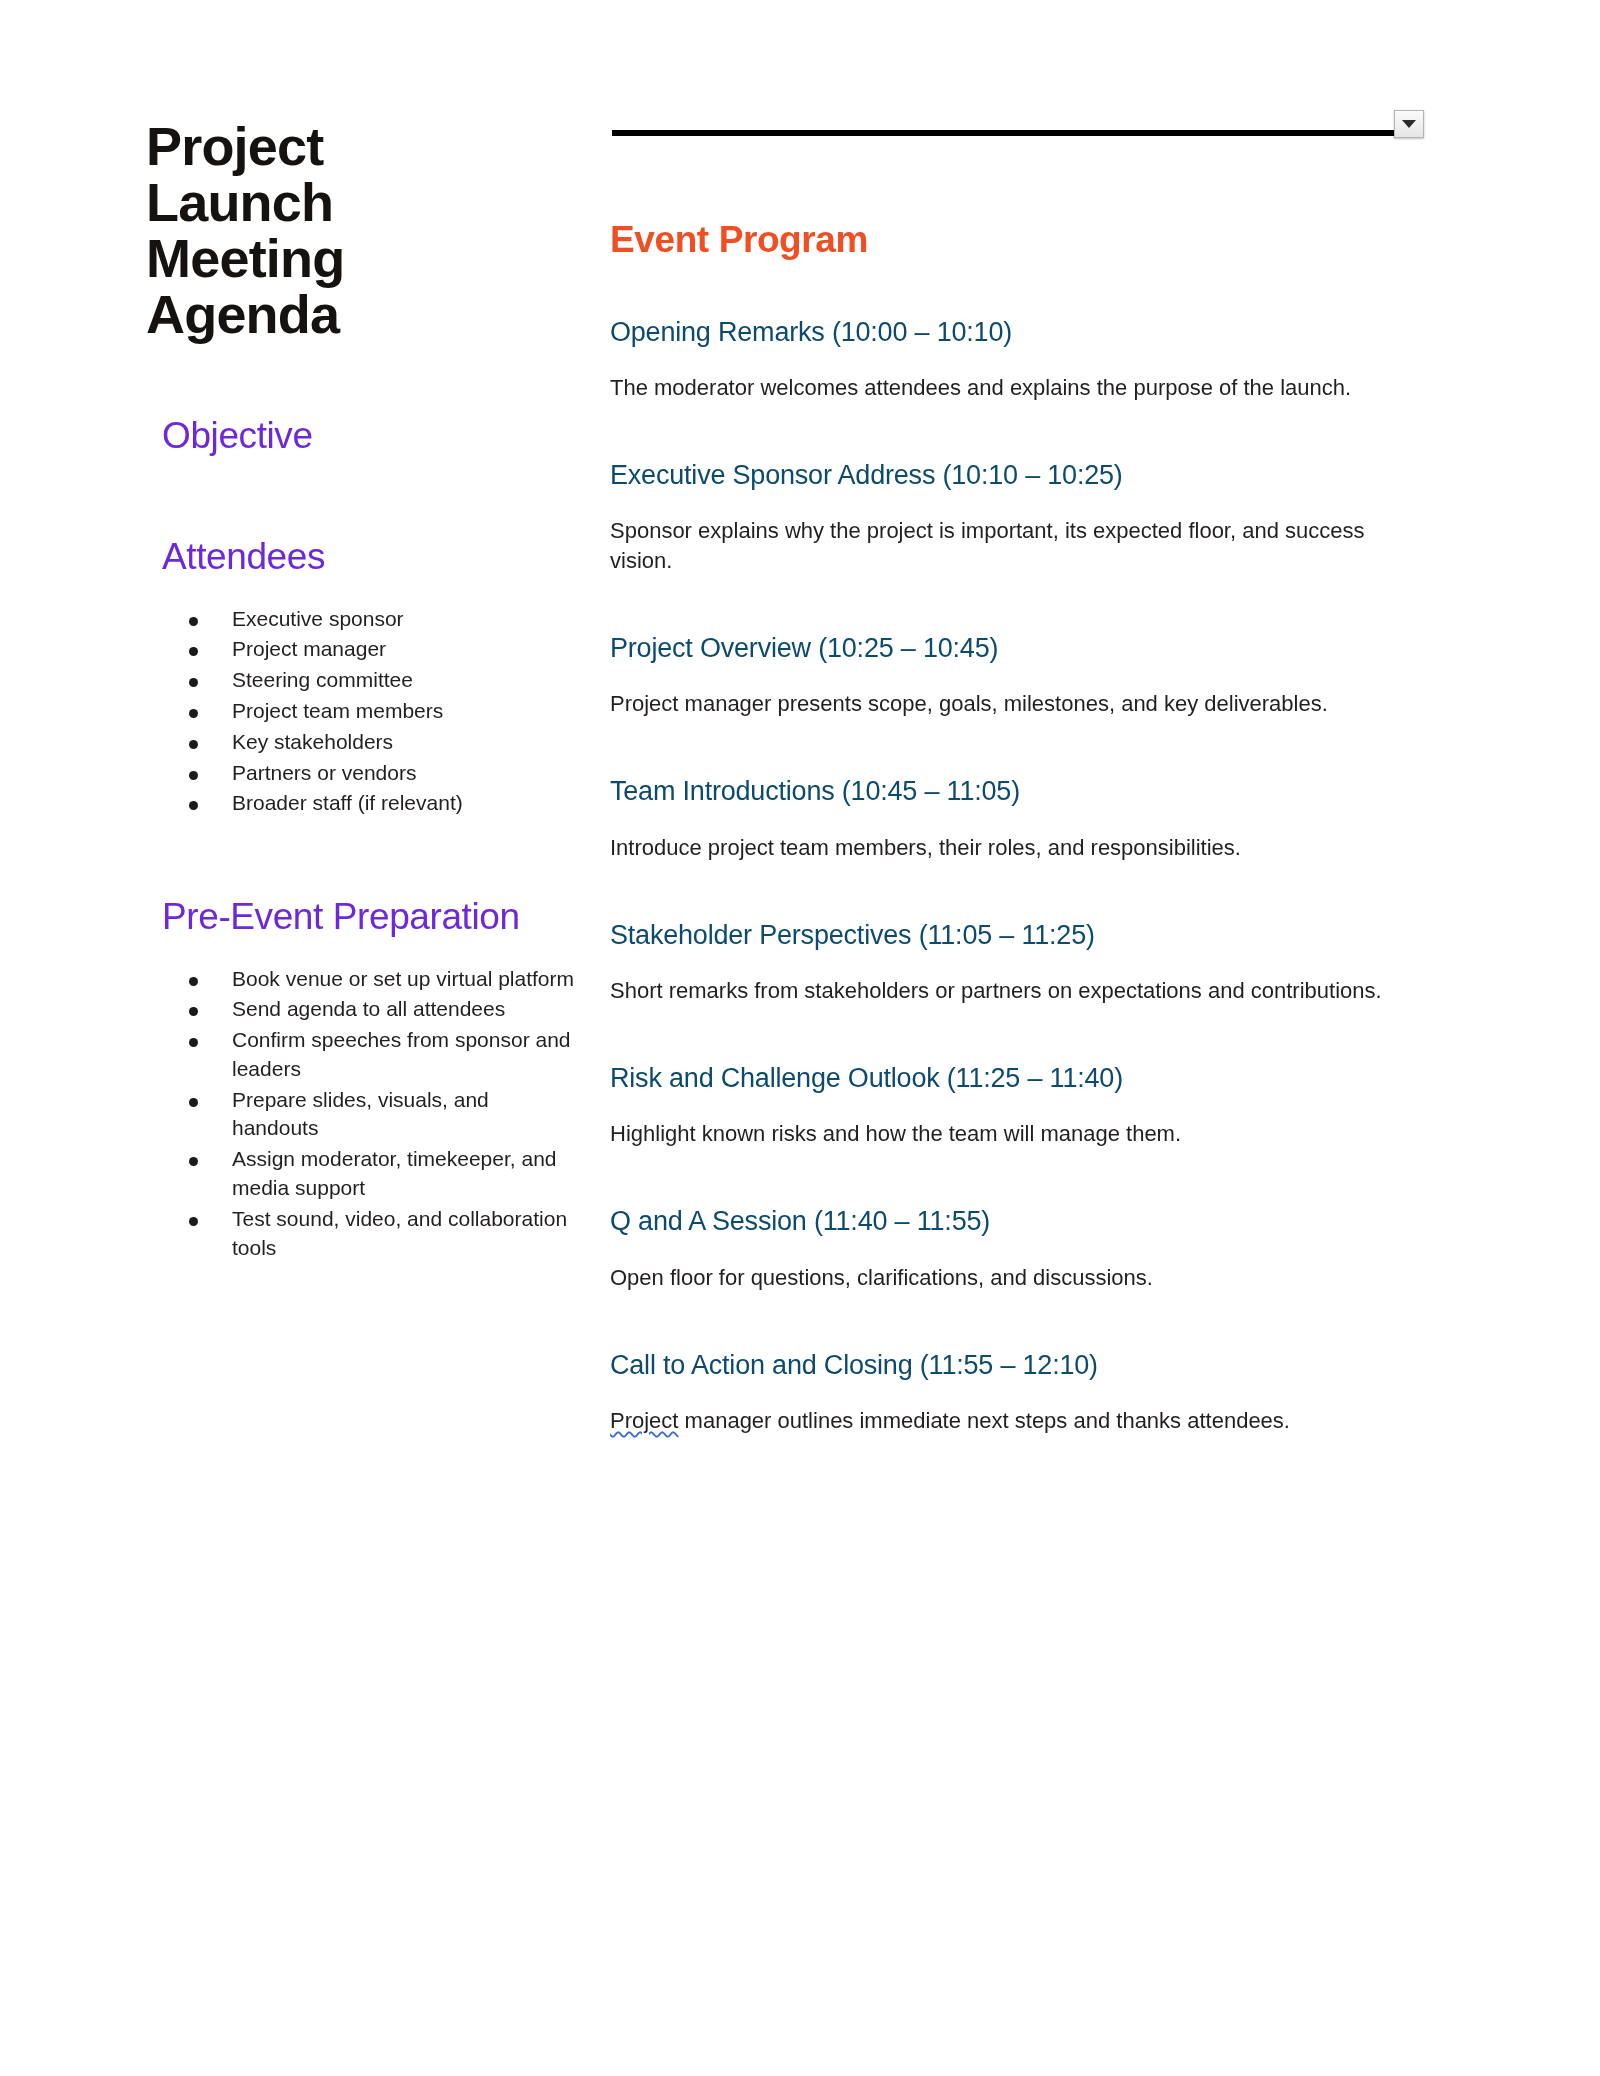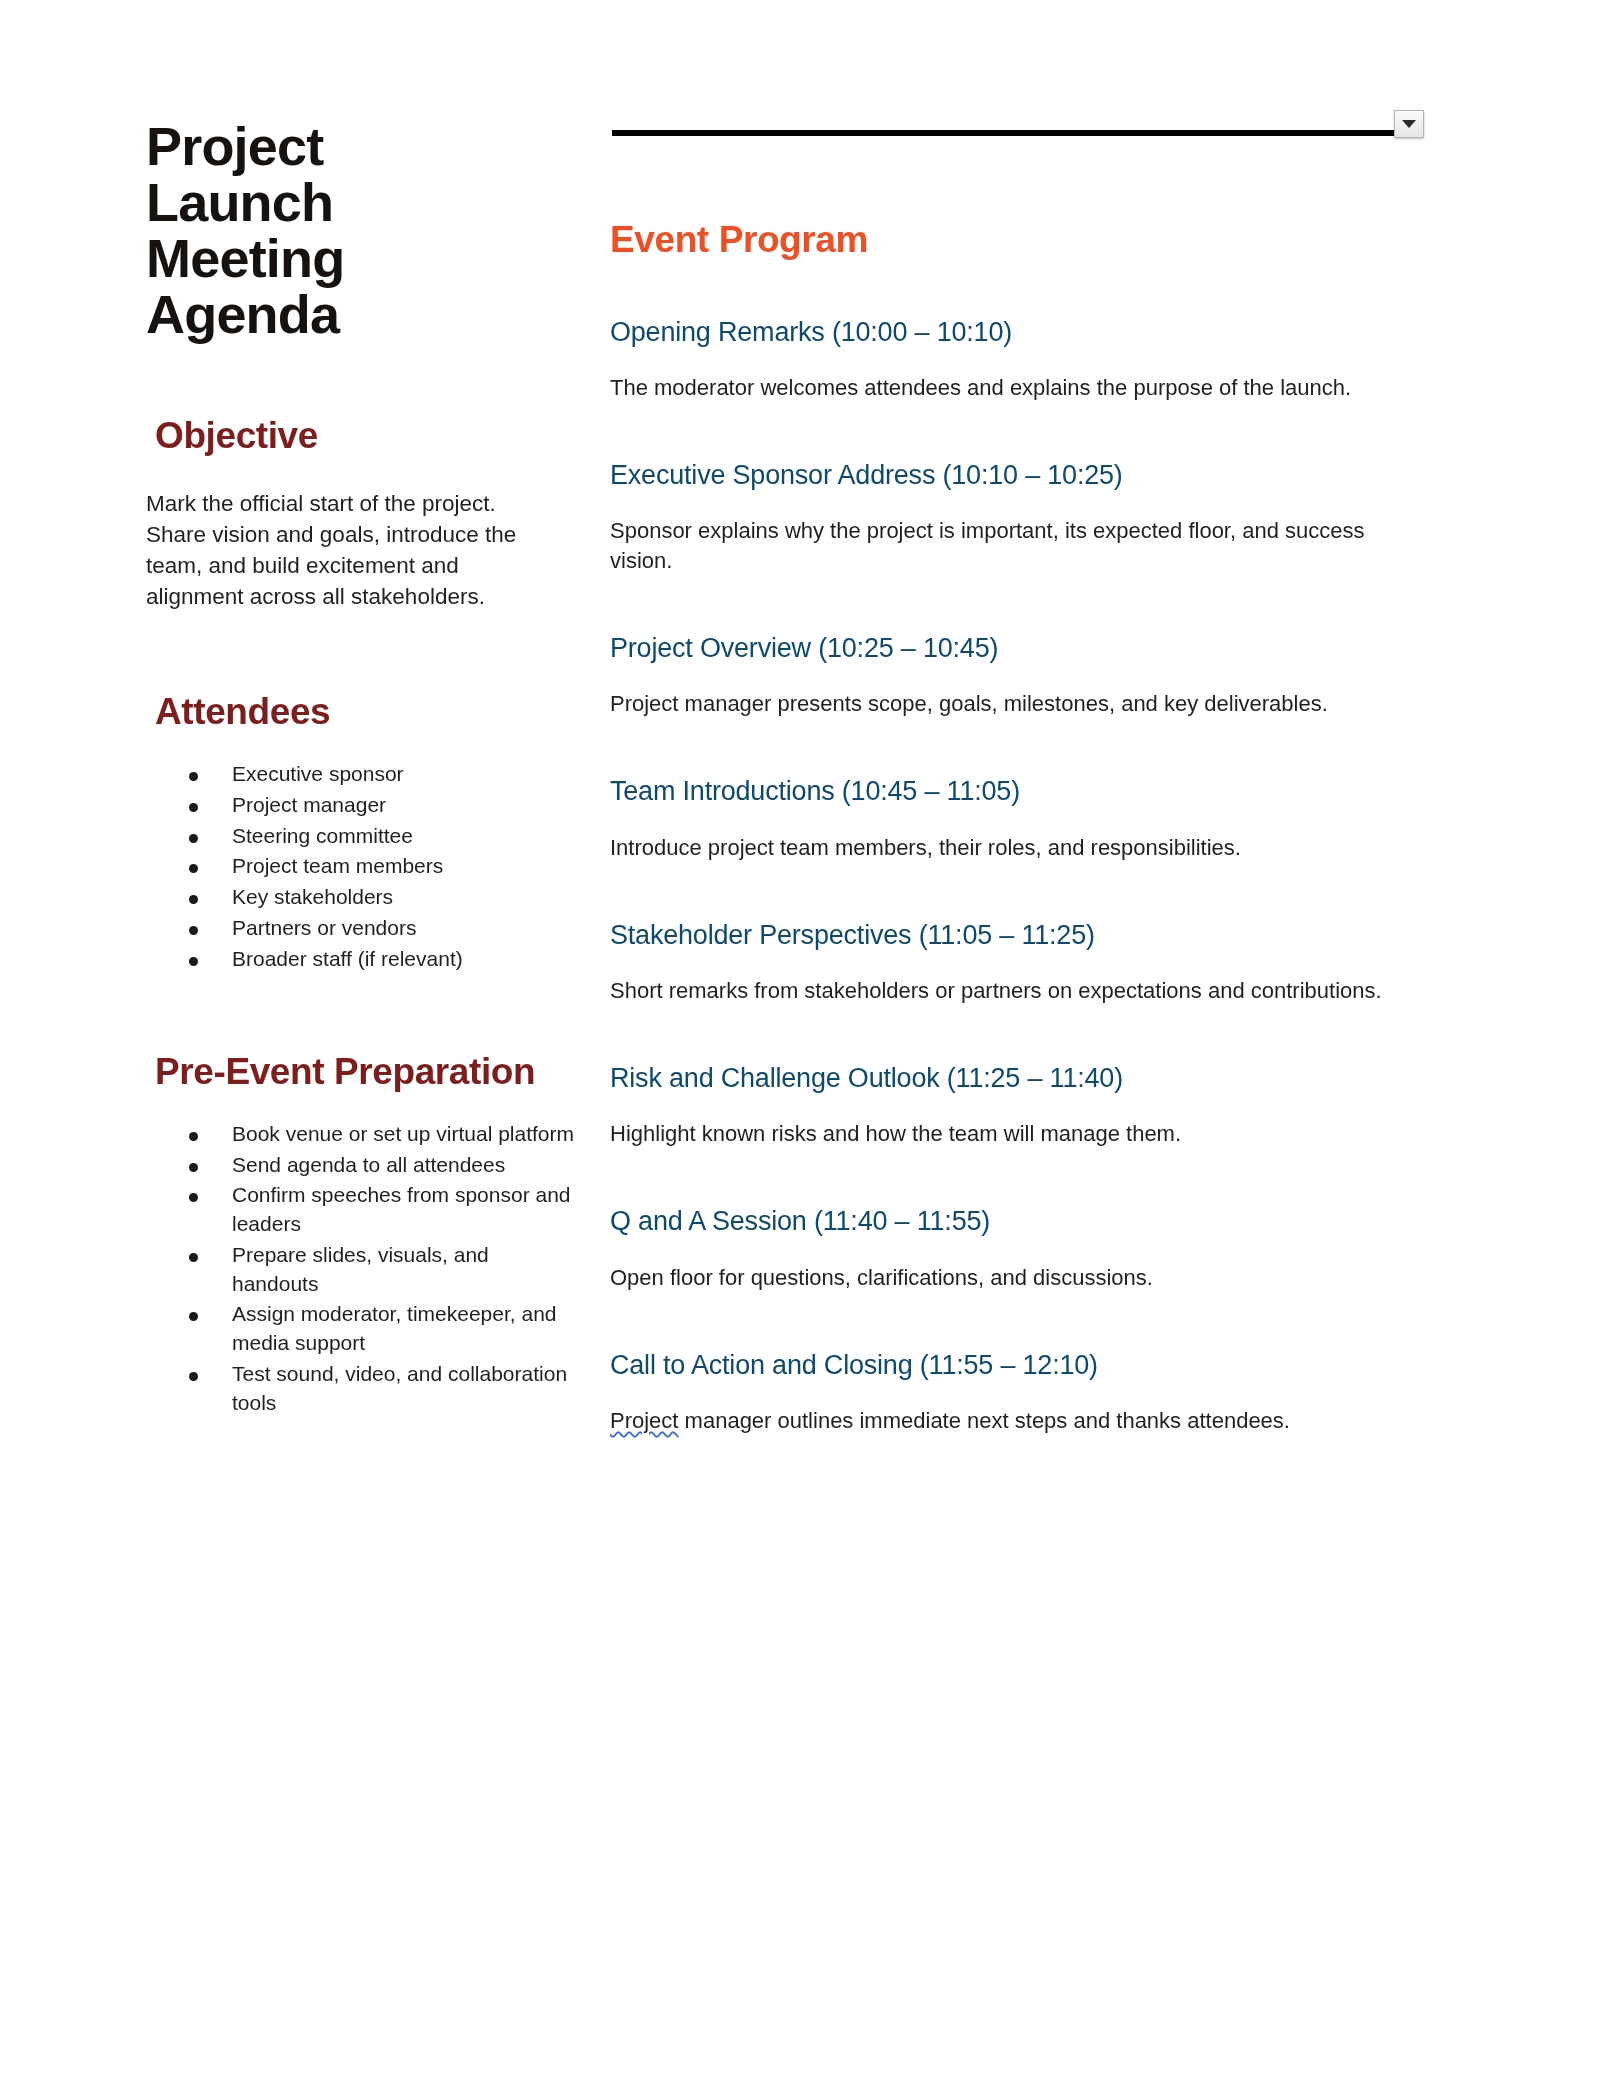--- a/index.html
+++ b/index.html
@@ -81,26 +81,26 @@
     font-size: 54px;
     line-height: 1.04;
     font-weight: 700;
     letter-spacing: -0.8px;
     color: #16120f;
     margin: 0 0 0 0;
     max-width: 280px;
   }
 
   .sec-head {
-    color: #7f1d1d;
-    font-weight: 700;
+    color: #6d28d9;
+    font-weight: 400;
     font-size: 37px;
     letter-spacing: -0.4px;
     line-height: 1.15;
-    margin: 9px;
+    margin: 16px;
   }
   .sec-head.objective { margin-top: 72px; }
   .sec-head.attendees { margin-top: 79px; }
   .sec-head.prep      { margin-top: 78px; white-space: nowrap; }
 
   .body-para {
     font-size: 22.5px;
     line-height: 1.37;
     margin: 32px 0 0 0;
     color: #231f20;
@@ -175,21 +175,20 @@
 
   <div class="dropdown-widget">
     <div class="tri"></div>
   </div>
 
   <div class="col-left">
 
     <h1 class="doc-title">Project Launch Meeting Agenda</h1>
 
     <h2 class="sec-head objective">Objective</h2>
-    <p class="body-para">Mark the official start of the project. Share vision and goals, introduce the team, and build excitement and alignment across all stakeholders.</p>
 
     <h2 class="sec-head attendees">Attendees</h2>
     <ul class="bullets">
       <li>Executive sponsor</li>
       <li>Project manager</li>
       <li>Steering committee</li>
       <li>Project team members</li>
       <li>Key stakeholders</li>
       <li>Partners or vendors</li>
       <li>Broader staff (if relevant)</li>

